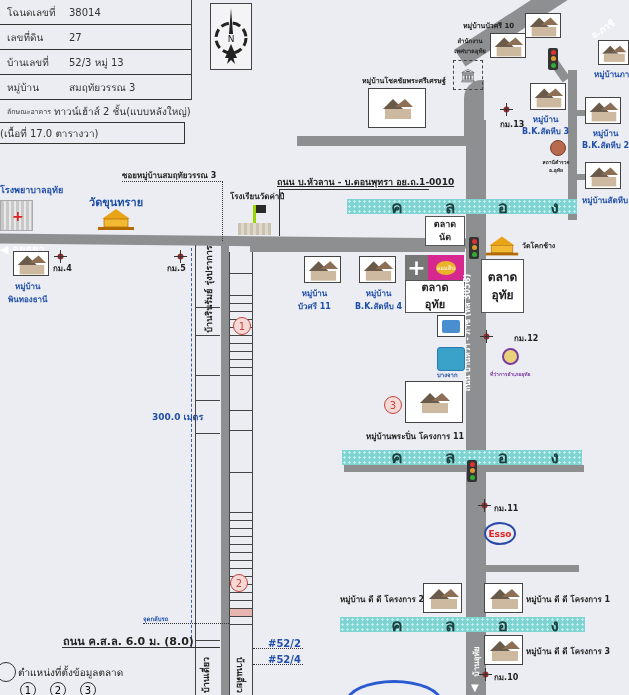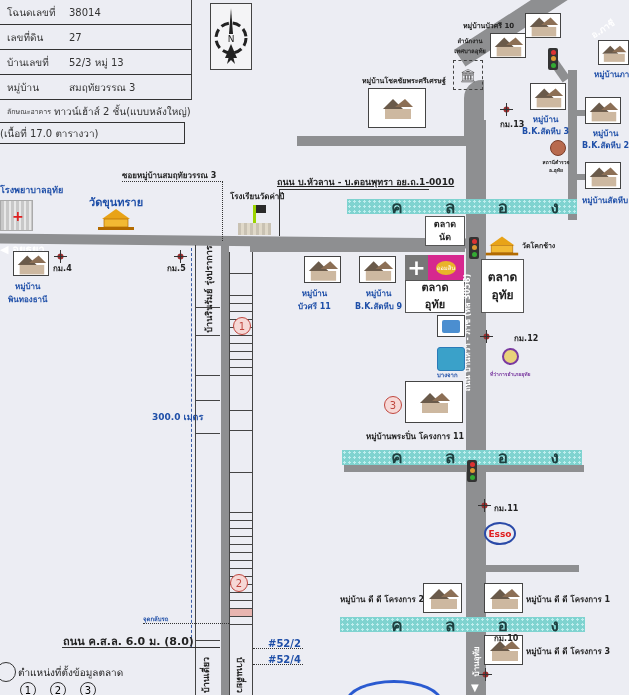--- a/index.html
+++ b/index.html
@@ -360,21 +360,21 @@
 </div>
 <div class="house" style="left:359px;top:256px;width:37px;height:27px;">
     <svg viewBox="0 0 36 26">
       <polygon points="4,14 14,4 24,14" fill="#6a5a4a"></polygon>
       <polygon points="16,12 26,4 34,12" fill="#8c6f55"></polygon>
       <rect x="6" y="14" width="26" height="10" fill="#cdb8a0"></rect>
     </svg>
   </div>
 <div class="lbl-blue" style="left:355px;top:287px;line-height:13px;">
   <div>หมู่บ้าน</div>
-    <div>B.K.สัตหีบ 9</div>
+    <div>B.K.สัตหีบ 4</div>
 </div>
 
 <div class="abs" style="left:437px;top:315px;width:26px;height:20px;border:1px solid #444;background:#fff;display:flex;align-items:center;justify-content:center;">
   <div style="width:18px;height:13px;background:#4b8ed0;border-radius:2px;"></div>
 </div>
 <svg class="km-mark" style="left:480px;top:330px;" viewBox="0 0 13 13">
     <circle cx="6.5" cy="6.5" r="3" fill="#9b2d2d"></circle>
     <line x1="0" y1="6.5" x2="13" y2="6.5" stroke="#333"></line>
     <line x1="6.5" y1="0" x2="6.5" y2="13" stroke="#333"></line>
   </svg>
@@ -437,15 +437,15 @@
   </div>
 <div class="lbl" style="left:526px;top:645px;font-size:8px;">หมู่บ้าน ดี ดี โครงการ 3</div>
 
 <div class="lbl" style="left:462px;top:655px;color:#fff;font-size:8px;transform:rotate(-90deg);">บ้านอุทัย</div>
 <div class="abs" style="left:471px;top:682px;color:#fff;font-size:10px;">▼</div>
 <svg class="km-mark" style="left:479px;top:668px;" viewBox="0 0 13 13">
     <circle cx="6.5" cy="6.5" r="3" fill="#9b2d2d"></circle>
     <line x1="0" y1="6.5" x2="13" y2="6.5" stroke="#333"></line>
     <line x1="6.5" y1="0" x2="6.5" y2="13" stroke="#333"></line>
   </svg>
-<div class="km" style="left:494px;top:632px;text-align:center;">กม.10</div>
+<div class="km" style="left:494px;top:671px;text-align:center;">กม.10</div>
 
 <div class="abs" style="left:346px;top:680px;width:90px;height:40px;border:3px solid #2a5ad0;border-radius:50%;border-bottom:none;"></div>
 
 </body></html>

